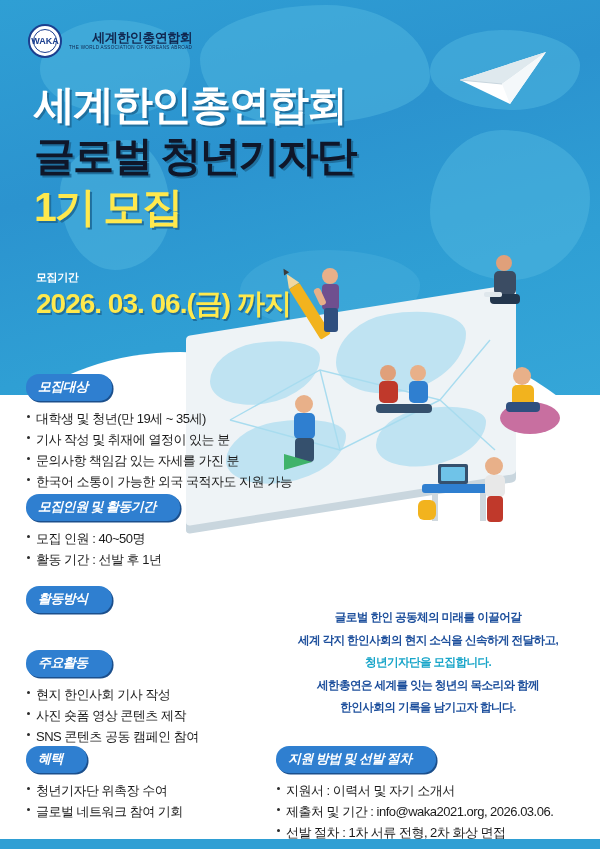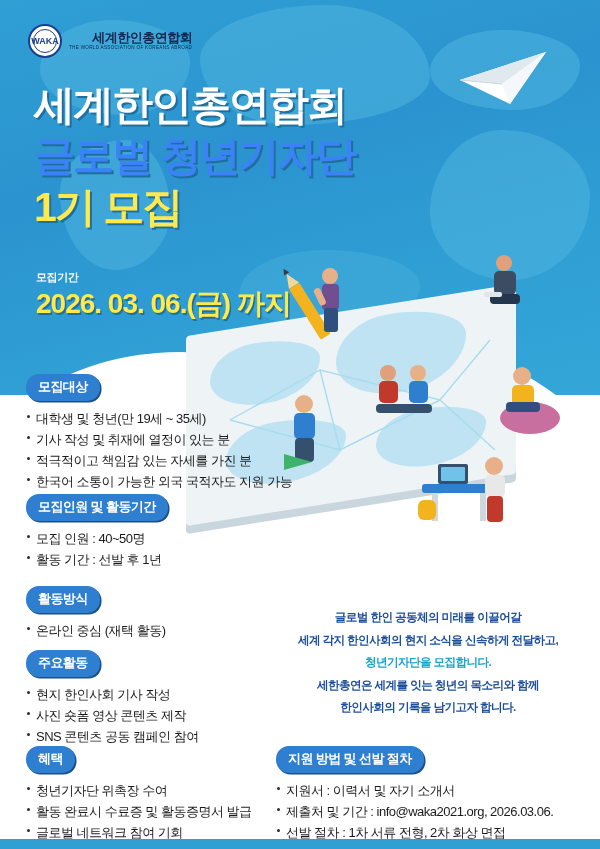--- a/index.html
+++ b/index.html
@@ -67,21 +67,21 @@
   
   .headline{
     position:absolute;left:34px;top:80px;width:520px;
   }
   .h-line{
     font-size:41px;font-weight:bold;color:#ffffff;letter-spacing:-2px;
     line-height:1.24;
     text-shadow:2px 2px 0 #1f6f9e;
     white-space:nowrap;
   }
-  .h-line.l2{color:#3b82f6;text-shadow:2px 2px 0 #1f6f9e;}
+  .h-line.l2{color:#0f172a;text-shadow:2px 2px 0 #1f6f9e;}
   .h-line.l3{color:#ffe94d;text-shadow:2px 2px 0 #1f6f9e;}
 
   .period-label{
     position:absolute;left:36px;top:270px;font-size:11px;color:#ffffff;font-weight:bold;letter-spacing:-.4px;
   }
   .period-date{
     position:absolute;left:36px;top:285px;font-size:28px;color:#ffe94d;font-weight:bold;letter-spacing:-1px;
     text-shadow:1.5px 1.5px 0 #1f6f9e;
   }
 
@@ -107,23 +107,24 @@
   .pencil .tip{width:0;height:0;border-left:6px solid transparent;border-right:6px solid transparent;border-bottom:14px solid #f0d7a0;}
   .pencil .lead{width:0;height:0;border-left:3px solid transparent;border-right:3px solid transparent;border-bottom:6px solid #3b3b3b;margin-left:3px;}
 
   
   .content{position:absolute;left:0;top:368px;width:600px;height:481px;}
 
   .sec-head{
     display:inline-block;
     background:#2f7fd0;color:#ffffff;
     font-size:13px;font-weight:bold;letter-spacing:-.6px;
-    padding:4px 12px 5px 12px;
+    padding:4px 24px 5px 12px;
     border-radius:13px;
     box-shadow:1.5px 1.5px 0 #1b4f8c;
+    font-style:italic;
   }
   .sec{position:absolute;}
   .bullets{margin:7px 0 0 0;padding:0;list-style:none;}
   .bullets li{
     font-size:13px;color:#1b1b1b;letter-spacing:-.5px;line-height:1.62;
     padding-left:10px;position:relative;white-space:nowrap;
   }
   .bullets li:before{
     content:"";position:absolute;left:1px;top:7px;width:3px;height:3px;border-radius:50%;background:#2b2b2b;
   }
@@ -258,54 +259,50 @@
     </svg>
   </div>
 
   <div class="content">
 
     <div class="sec" style="left:26px;top:6px;">
       <div class="sec-head">모집대상</div>
       <ul class="bullets">
         <li>대학생 및 청년(만 19세 ~ 35세)</li>
         <li>기사 작성 및 취재에 열정이 있는 분</li>
-        <li>적극적이고 책임감 있는 자세를 가진 분</li>
+        <li>문의사항 책임감 있는 자세를 가진 분</li>
         <li>한국어 소통이 가능한 외국 국적자도 지원 가능</li>
       </ul>
     </div>
 
     <div class="sec" style="left:26px;top:126px;">
       <div class="sec-head">모집인원 및 활동기간</div>
       <ul class="bullets">
         <li>모집 인원 : 40~50명</li>
         <li>활동 기간 : 선발 후 1년</li>
       </ul>
     </div>
 
     <div class="sec" style="left:26px;top:218px;">
       <div class="sec-head">활동방식</div>
-      <ul class="bullets">
-        <li>온라인 중심 (재택 활동)</li>
-      </ul>
     </div>
 
     <div class="sec" style="left:26px;top:282px;">
       <div class="sec-head">주요활동</div>
       <ul class="bullets">
         <li>현지 한인사회 기사 작성</li>
         <li>사진 숏폼 영상 콘텐츠 제작</li>
         <li>SNS 콘텐츠 공동 캠페인 참여</li>
       </ul>
     </div>
 
     <div class="sec" style="left:26px;top:378px;">
       <div class="sec-head">혜택</div>
       <ul class="bullets">
         <li>청년기자단 위촉장 수여</li>
-        <li>활동 완료시 수료증 및 활동증명서 발급</li>
         <li>글로벌 네트워크 참여 기회</li>
       </ul>
     </div>
 
     <div class="sec" style="left:276px;top:378px;">
       <div class="sec-head">지원 방법 및 선발 절차</div>
       <ul class="bullets">
         <li>지원서 : 이력서 및 자기 소개서</li>
         <li>제출처 및 기간 : info@waka2021.org, 2026.03.06.</li>
         <li>선발 절차 : 1차 서류 전형, 2차 화상 면접</li>

